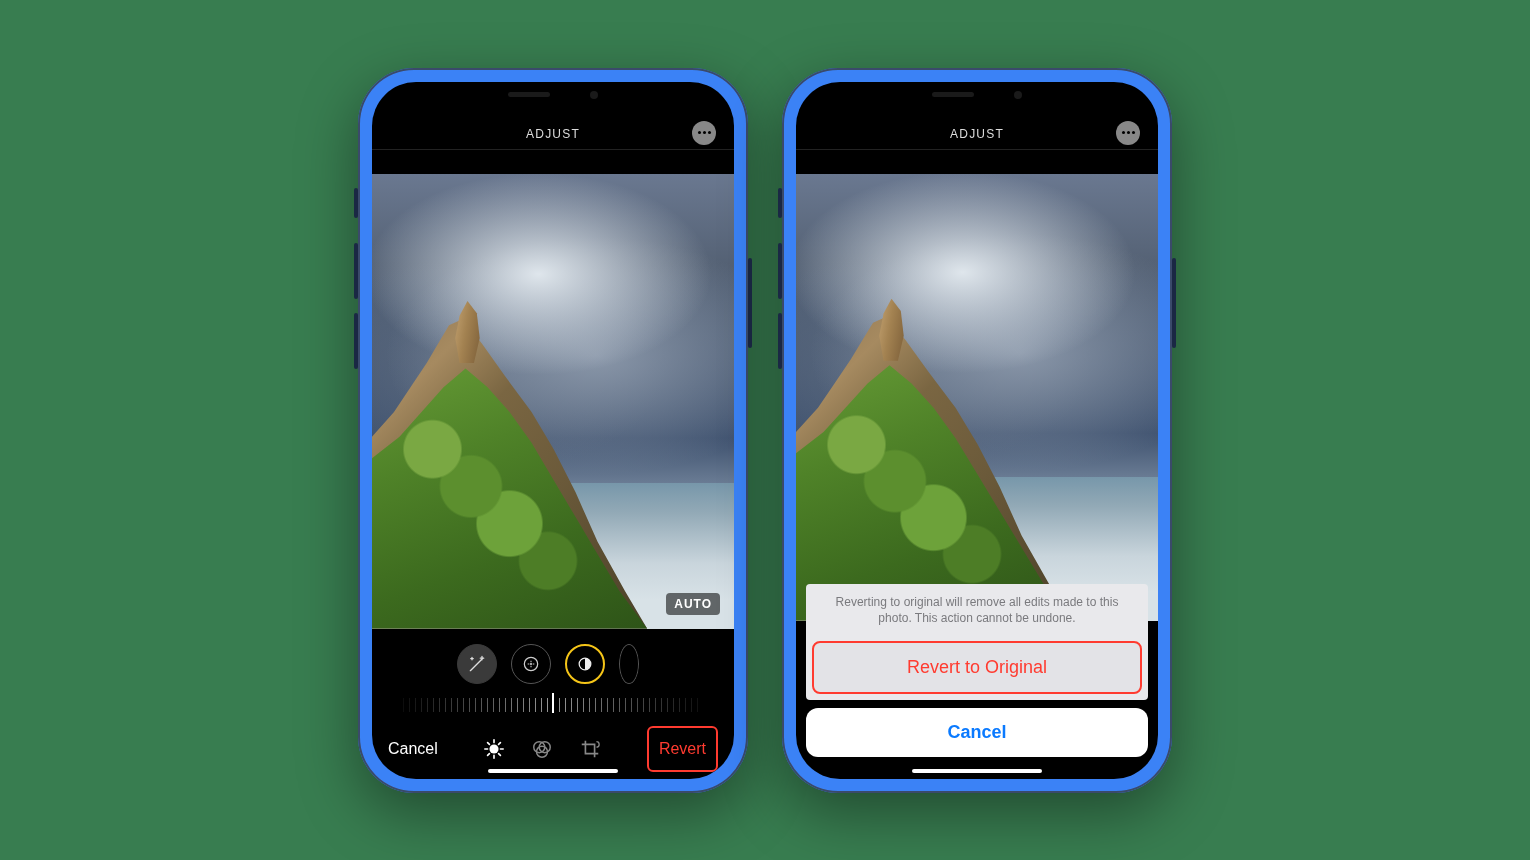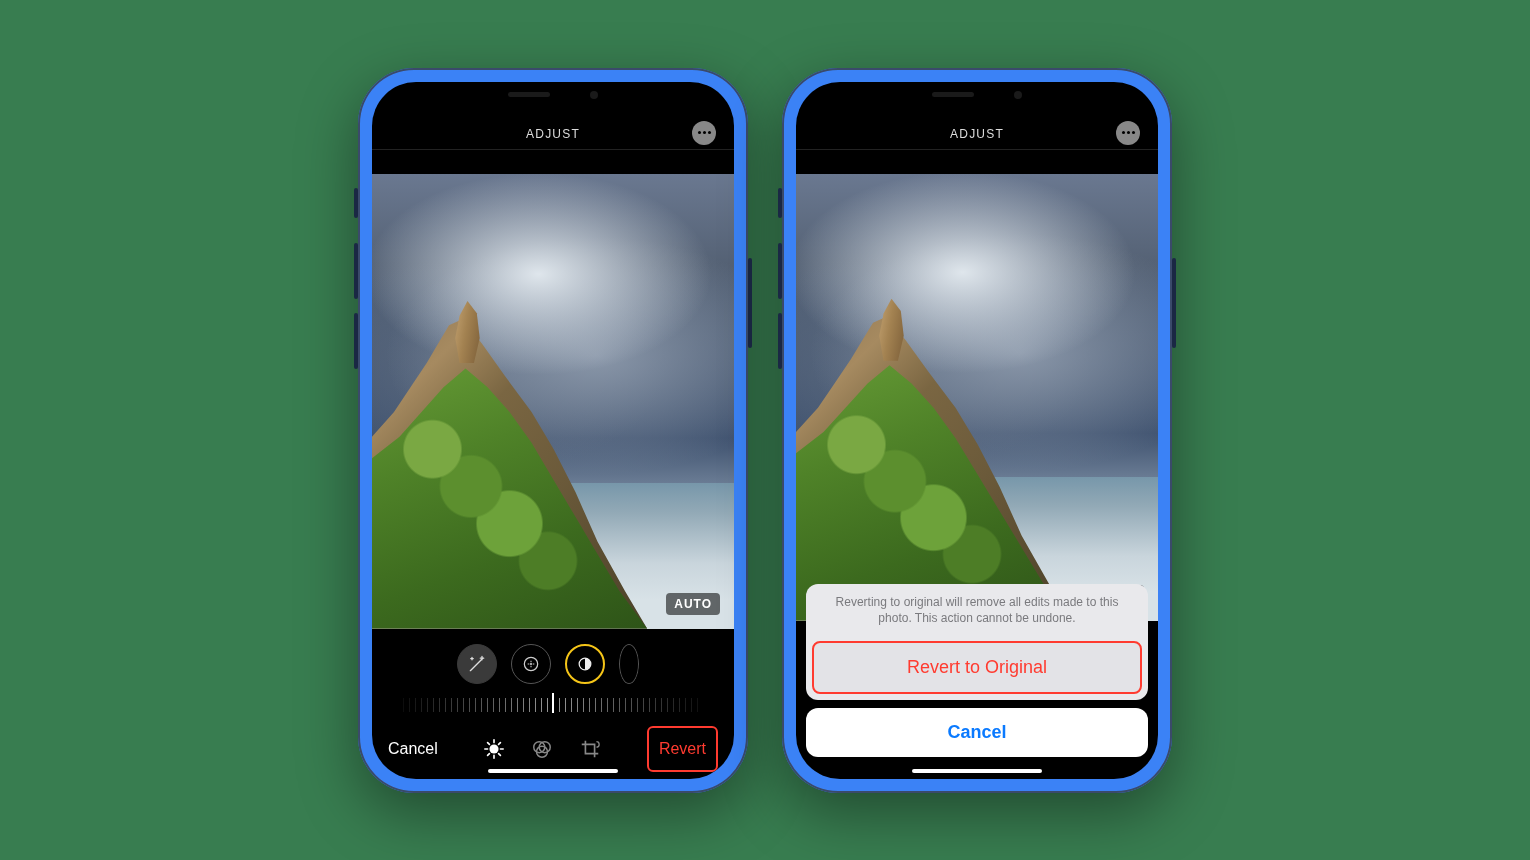--- a/index.html
+++ b/index.html
@@ -164,21 +164,21 @@
     position:absolute; bottom:6px; left:50%; transform:translateX(-50%);
     width:130px; height:4px; background:#fff; border-radius:3px;
   }
   .sheet-overlay{
     position:absolute; left:0; right:0; bottom:0;
     padding: 0 10px 22px;
     display:flex; flex-direction:column; gap:8px;
   }
   .sheet-block{
     background:#e9e9ec;
-    border-radius:12px;
+    border-radius:4px;
     overflow:hidden;
   }
   .sheet-msg{
     color:#7a7a7e; font-size:12px; text-align:center;
     padding:10px 24px; line-height:1.35;
   }
   .sheet-action{
     color:#ff3b30; font-size:18px; text-align:center;
     padding:14px 0;
     border:2.5px solid #ff3b30;

